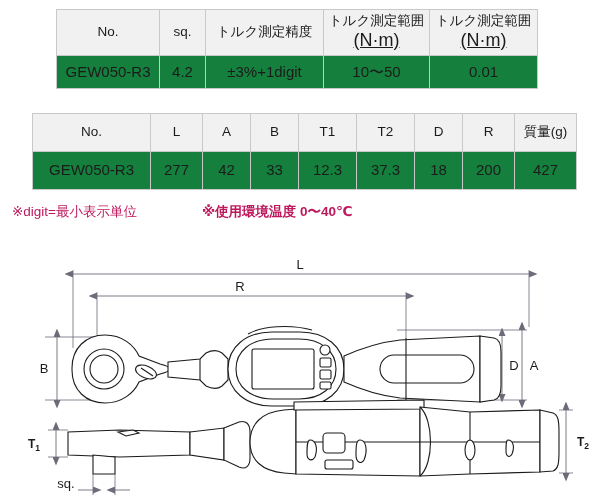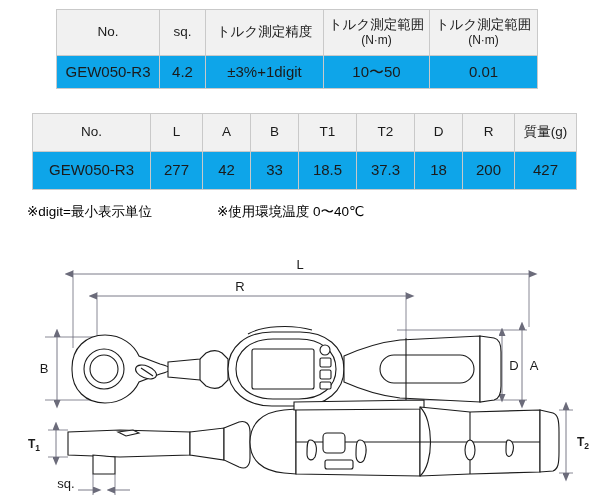--- a/index.html
+++ b/index.html
@@ -36,55 +36,55 @@
     padding: 0;
     font-weight: normal;
     line-height: 1.22;
   }
   .spec-table thead th {
     background: #f1f1f1;
     color: #1b1b1b;
     font-size: 13.5px;
   }
   .spec-table tbody td {
-    background: #0ea5e9;
+    background: #15803d;
     font-size: 15px;
   }
 
   #table1-wrap {
     position: absolute;
     left: 56px;
     top: 9px;
   }
   #table1 thead th { height: 45px; }
   #table1 tbody td { height: 32px; }
 
   #table2-wrap {
     position: absolute;
     left: 32px;
     top: 113px;
   }
   #table2 thead th { height: 37px; }
   #table2 tbody td { height: 37px; }
 
-  .u-sub { font-size: 12px; }
+  .u-sub { font-size: 18px; text-decoration: underline; }
 
   
   #notes {
     position: absolute;
-    left: 27px;
+    left: 12px;
     top: 202px;
     font-size: 13.5px;
     line-height: 1.55;
-    color: #000000;
+    color: #be185d;
     white-space: nowrap;
   }
   .note-row { display: flex; }
   .note-col-a { width: 190px; }
-  .note-col-b { width: 240px; }
+  .note-col-b { width: 240px; font-weight: bold; }
 
   
   #drawing {
     position: absolute;
     left: 0;
     top: 252px;
     width: 600px;
     height: 248px;
   }
   #drawing svg { display: block; }
@@ -169,21 +169,21 @@
           <th>R</th>
           <th>質量(g)</th>
         </tr>
       </thead>
       <tbody>
         <tr>
           <td>GEW050-R3</td>
           <td>277</td>
           <td>42</td>
           <td>33</td>
-          <td>18.5</td>
+          <td>12.3</td>
           <td>37.3</td>
           <td>18</td>
           <td>200</td>
           <td>427</td>
         </tr>
       </tbody>
     </table>
   </div>
 
   <div id="notes">

